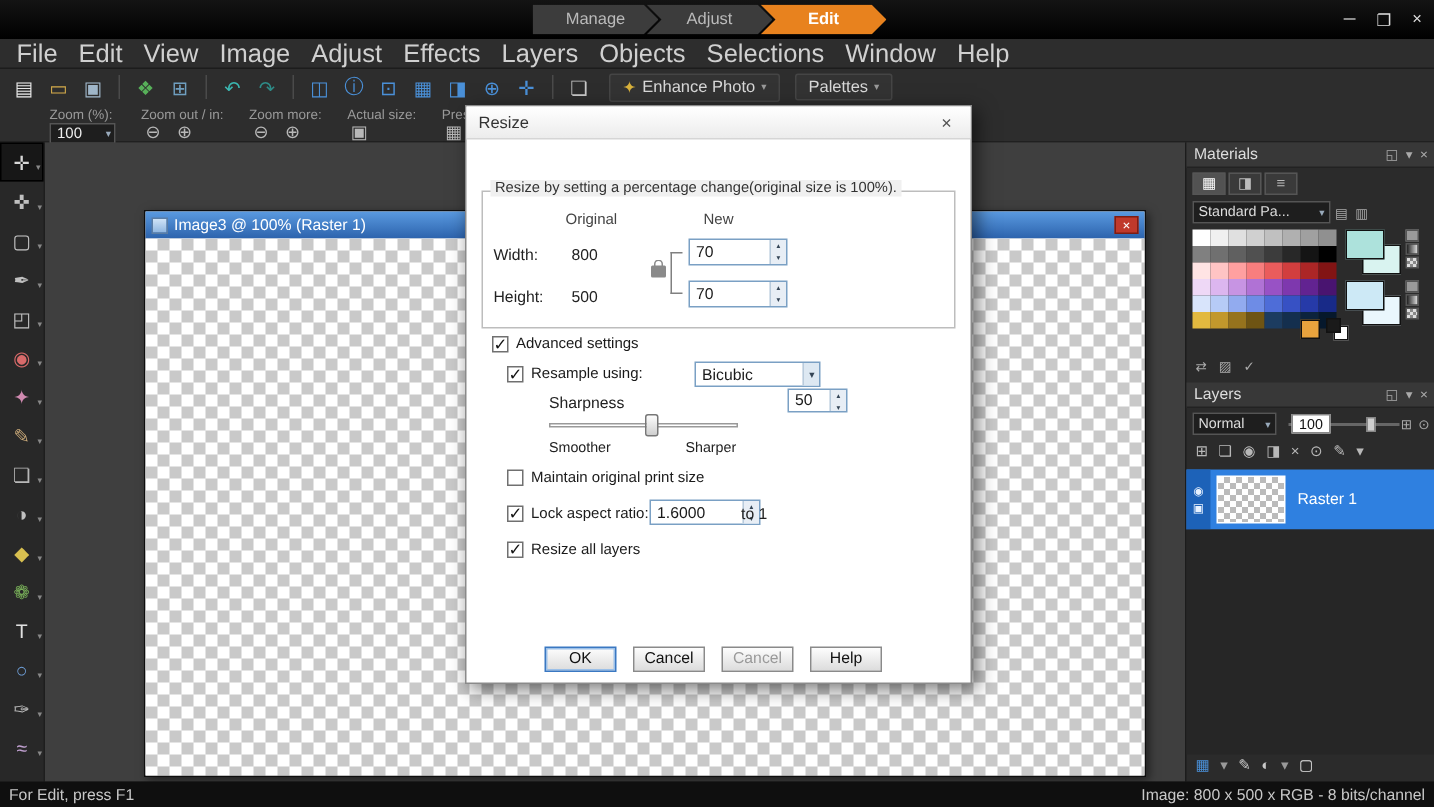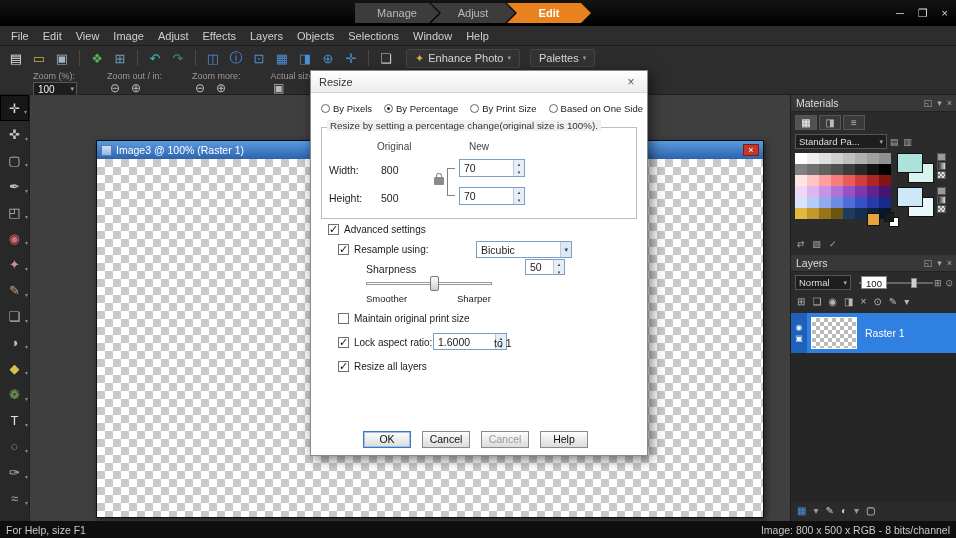--- a/index.html
+++ b/index.html
@@ -12,33 +12,33 @@
 .mode-tabs{position:absolute;left:355px;top:3px;height:20px;display:flex;}
 .mode-tab{width:84px;height:20px;line-height:20px;text-align:center;font-size:11px;color:#bbb;background:#3c3c3c;clip-path:polygon(0 0,calc(100% - 10px) 0,100% 50%,calc(100% - 10px) 100%,0 100%,10px 50%);margin-left:-8px;}
 .mode-tab:first-child{margin-left:0;clip-path:polygon(0 0,calc(100% - 10px) 0,100% 50%,calc(100% - 10px) 100%,0 100%);}
 .mode-tab.active{color:#fff;font-weight:bold;}
 .win-controls{position:absolute;right:8px;top:0;height:26px;display:flex;align-items:center;gap:14px;}
 .winbtn{color:#ddd;font-size:11px;}
 
 
 .menubar{position:absolute;left:0;top:26px;width:956px;height:20px;background:#2d2d2d;border-bottom:1px solid #1c1c1c;display:flex;align-items:center;padding-left:4px;}
 .menu-items{display:flex;}
-.menu-item{font-size:11px;color:#d0d0d0;padding:2px 7px;}
+.menu-item{font-size:17px;color:#d0d0d0;padding:2px 7px;}
 
 
 .toolbar1{position:absolute;left:0;top:46px;width:956px;height:24px;background:#2d2d2d;display:flex;align-items:center;padding-left:6px;}
 .ticons{display:flex;align-items:center;gap:3px;}
 .tico{width:20px;height:18px;display:inline-flex;align-items:center;justify-content:center;font-size:13px;}
 .tsep{width:1px;height:16px;background:#4a4a4a;margin:0 4px;display:inline-block;}
 .tbtn{display:flex;align-items:center;gap:4px;font-size:11px;color:#d8d8d8;padding:2px 8px;margin-left:10px;background:#333;border:1px solid #454545;border-radius:2px;}
 .tbtn .car{font-size:7px;color:#999;}
 .tbico{font-size:11px;color:#d8b13c;}
 
 
-.toolbar2{position:absolute;left:0;top:70px;width:956px;height:25px;background:#2d2d2d;border-bottom:1px solid #202020;display:flex;padding-left:33px;gap:30px;}
+.toolbar2{position:absolute;left:0;top:70px;width:956px;height:25px;background:#2d2d2d;border-bottom:1px solid #202020;display:flex;padding-left:33px;gap:17px;}
 .zsec{padding-top:1px;}
 .zlabel{display:block;font-size:9px;color:#9a9a9a;white-space:nowrap;}
 .zicons{display:flex;gap:5px;margin-top:0;}
 .zico{width:16px;height:14px;color:#b8b8b8;font-size:12px;line-height:14px;text-align:center;}
 .zspin{width:44px;height:14px;background:#1e1e1e;border:1px solid #555;color:#eee;font-size:10px;display:flex;align-items:center;padding:0 2px 0 4px;margin-top:1px;}
 .zspin .zval{flex:1;}
 .zspin .zcar{font-size:7px;color:#9ab;}
 
 
 .tools{position:absolute;left:0;top:95px;width:30px;height:426px;background:#282828;border-right:1px solid #1e1e1e;}
@@ -462,47 +462,29 @@
         <span class="pico" style="color: rgb(153, 153, 153);">▾</span>
         <span class="pico" style="color: rgb(200, 200, 200);">✎</span>
         <span class="pico" style="color: rgb(200, 200, 200);">◐</span>
         <span class="pico" style="color: rgb(153, 153, 153);">▾</span>
         <span class="pico" style="color: rgb(224, 224, 224);">▢</span>
       </div>
   </div>
 </div>
 
 <div class="statusbar">
-  <span>For Help, size F1</span>
+  <span>For Edit, press F1</span>
   <span class="status-right">Image:  800 x 500 x RGB - 8 bits/channel</span>
 </div>
 
 <div class="dialog">
   <div class="dlg-title">
     <span>Resize</span>
     <span class="dlg-close">×</span>
   </div>
-  <div class="radio-row" id="radio-row">
-      <span class="radio-item">
-        <span class="radio"></span>
-        <span class="rlabel">By Pixels</span>
-      </span>
-      <span class="radio-item">
-        <span class="radio on"></span>
-        <span class="rlabel">By Percentage</span>
-      </span>
-      <span class="radio-item">
-        <span class="radio"></span>
-        <span class="rlabel">By Print Size</span>
-      </span>
-      <span class="radio-item">
-        <span class="radio"></span>
-        <span class="rlabel">Based on One Side</span>
-      </span>
-    </div>
 
   <div class="groupbox"></div>
   <span class="legend">Resize by setting a percentage change(original size is 100%).</span>
   <span class="colhead" style="left:66px;top:70px">Original</span>
   <span class="colhead" style="left:158px;top:70px">New</span>
   <span class="flabel" style="left:18px;top:93px">Width:</span>
   <span class="fval" style="left:70px;top:93px">800</span>
   <div class="spin" style="left:148px;top:88px;width:66px">
     <span>70</span>
     <span class="sarrows">
@@ -523,21 +505,21 @@
   <span class="locki"></span>
 
   <div class="cbrow" style="left:17px;top:153px">
     <span class="checkbox on"></span>
     <span>Advanced settings</span>
   </div>
   <div class="cbrow" style="left:27px;top:173px">
     <span class="checkbox on"></span>
     <span>Resample using:</span>
   </div>
-  <div class="dselect" style="left:165px;top:170px;width:96px">
+  <div class="dselect" style="left:152px;top:170px;width:84px">
     <span>Bicubic</span>
     <span class="dcar">▾</span>
   </div>
   <span class="flabel" style="left:55px;top:192px">Sharpness</span>
   <div class="slider" style="left:55px;top:205px;width:126px;height:16px">
     <span class="track"></span>
     <span class="handle" style="left:64px"></span>
   </div>
   <span class="flabel" style="left:55px;top:222px;font-size:9.5px">Smoother</span>
   <span class="flabel" style="left:146px;top:222px;font-size:9.5px">Sharper</span>

